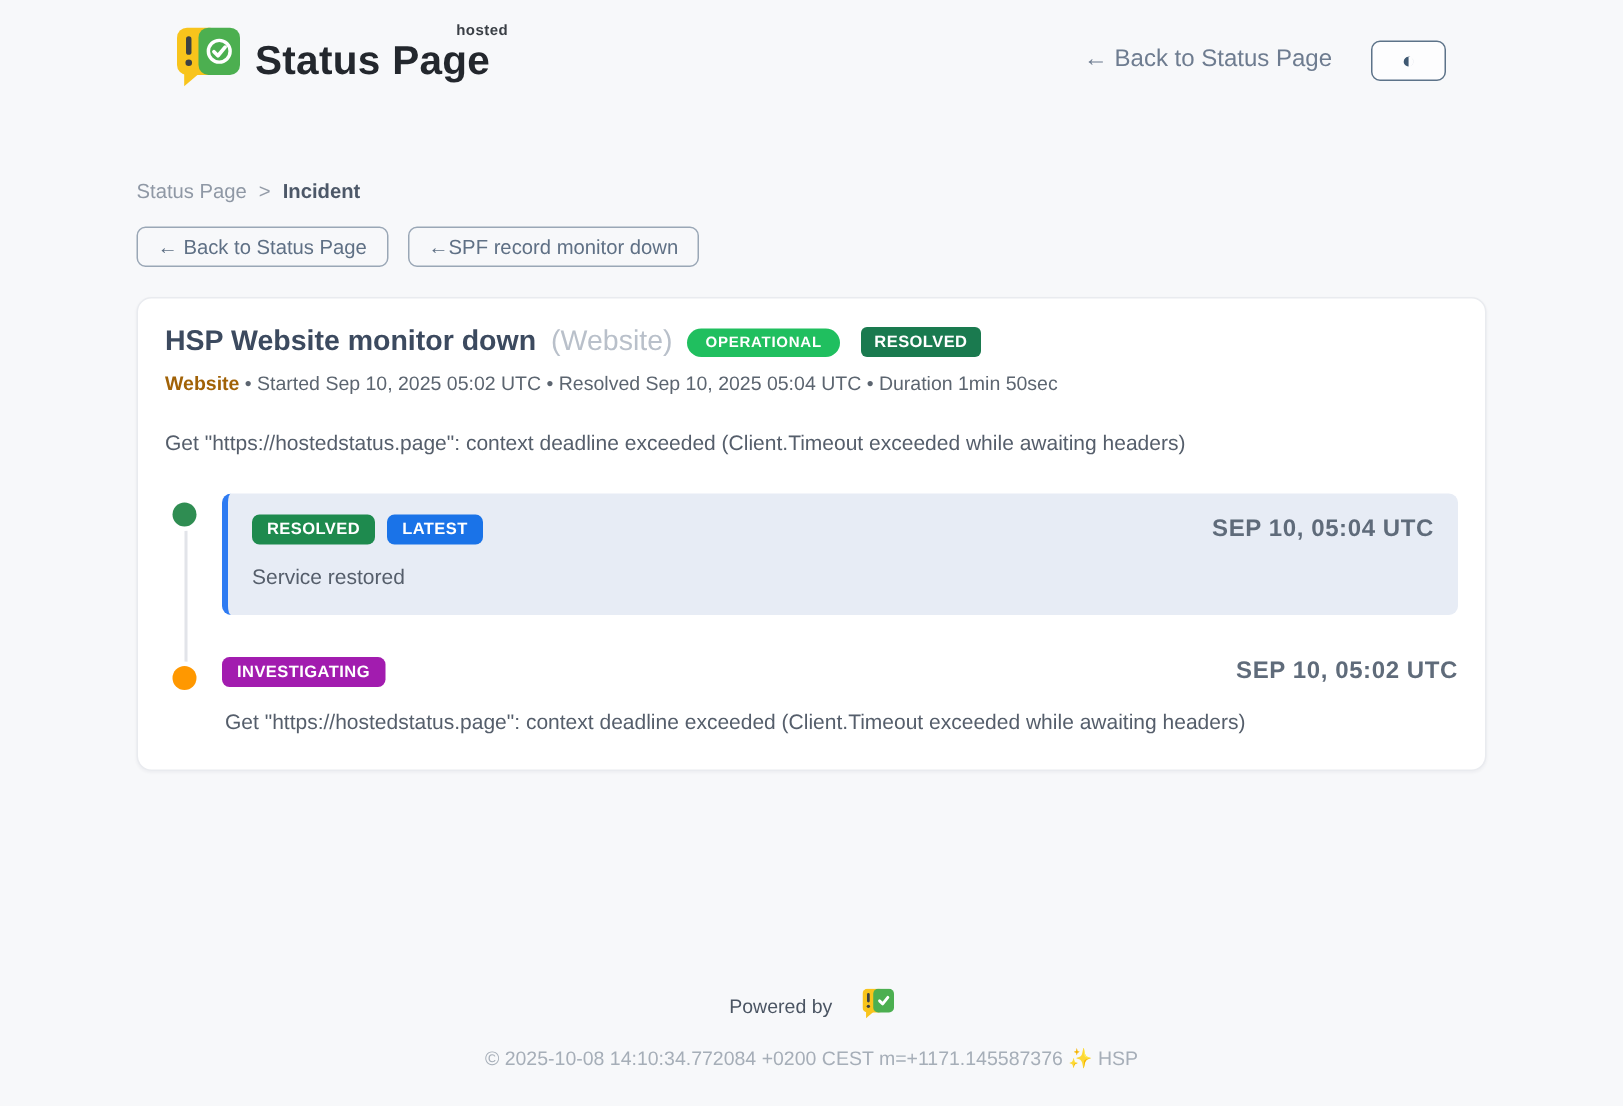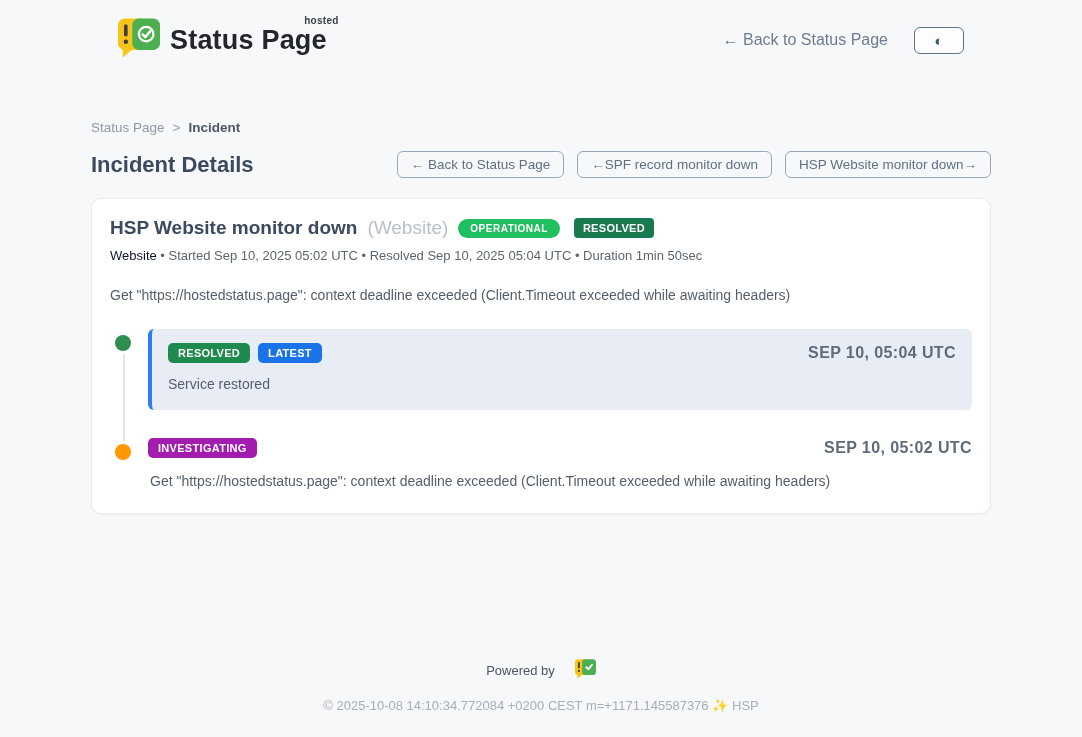--- a/index.html
+++ b/index.html
@@ -38,21 +38,21 @@
   .card { background:#ffffff; border:1px solid #e9ebef; border-radius:10px; padding:18px 18px 24px;
     box-shadow:0 1px 2px rgba(20,30,50,0.04); }
   .card-title-row { display:flex; align-items:center; gap:10px; flex-wrap:wrap; }
   .incident-title { font-size:19px; font-weight:700; color:#3c4a5f; }
   .incident-component { font-size:19px; font-weight:400; color:#b9c0ca; }
   .badge { color:#fff; font-weight:700; display:inline-block; line-height:1; }
   .badge-operational { background:#20bf5f; border-radius:999px; font-size:10px; padding:5px 12px 4px; letter-spacing:0.5px; }
   .badge-resolved-hdr { background:#1a7a4f; border-radius:4px; font-size:11px; padding:5px 9px 4px; letter-spacing:0.3px; margin-left:4px; }
 
   .meta-line { margin-top:9px; font-size:13px; color:#5c6570; }
-  .meta-component { font-weight:400; color:#0f172a; }
+  .meta-component { font-weight:700; color:#a16207; }
   .description { margin-top:24px; font-size:14px; color:#555e6b; }
 
   
   .timeline { margin-top:26px; position:relative; }
   .tl-connector { position:absolute; left:13px; top:16px; height:100px; width:2px; background:#e2e4e9; }
   .tl-entry { display:flex; position:relative; }
   .tl-entry + .tl-entry { margin-top:28px; }
   .tl-dot-col { width:38px; flex-shrink:0; padding-top:6px; }
   .tl-dot { width:16px; height:16px; border-radius:50%; margin-left:5px; box-shadow:0 0 0 3px #fff; position:relative; z-index:2; }
   .tl-dot-green { background:#2f8d52; }
@@ -106,25 +106,23 @@
 
 <div class="main">
 
   <div class="breadcrumb">
     <span class="crumb-root">Status Page</span>
     <span>&gt;</span>
     <span class="crumb-current">Incident</span>
   </div>
 
   <div class="title-row">
-    <h1 class="page-title">Incident Details</h1>
     <div class="nav-buttons">
       <button class="nav-btn">← Back to Status Page</button>
       <button class="nav-btn">←SPF record monitor down</button>
-      <button class="nav-btn">HSP Website monitor down→</button>
     </div>
   </div>
 
   <div class="card">
     <div class="card-title-row">
       <span class="incident-title">HSP Website monitor down</span>
       <span class="incident-component">(Website)</span>
       <span class="badge badge-operational">OPERATIONAL</span>
       <span class="badge badge-resolved-hdr">RESOLVED</span>
     </div>

